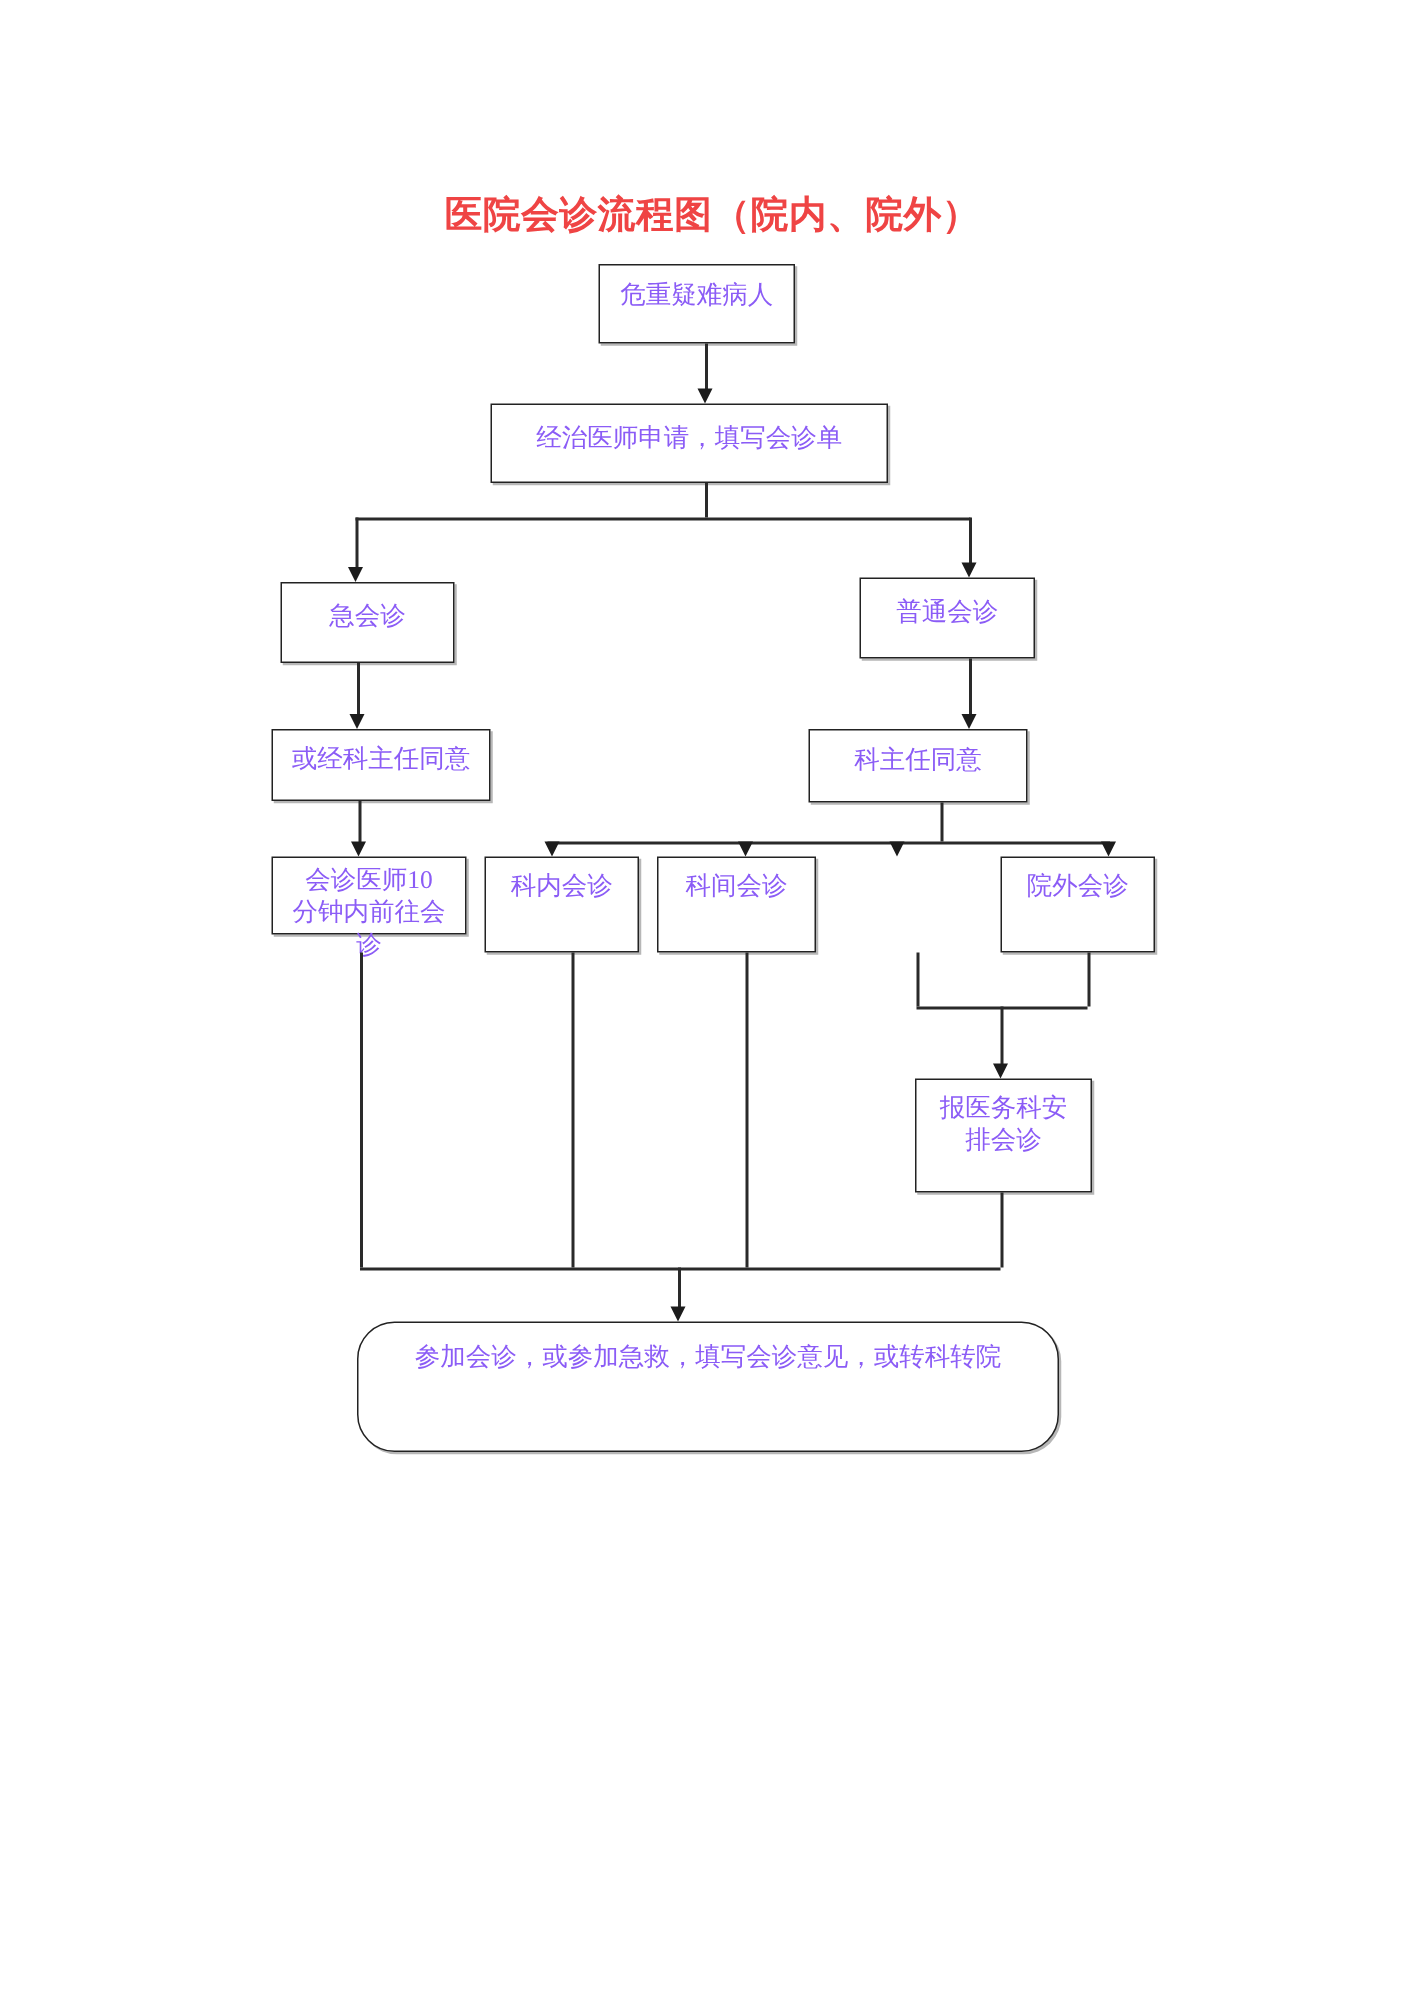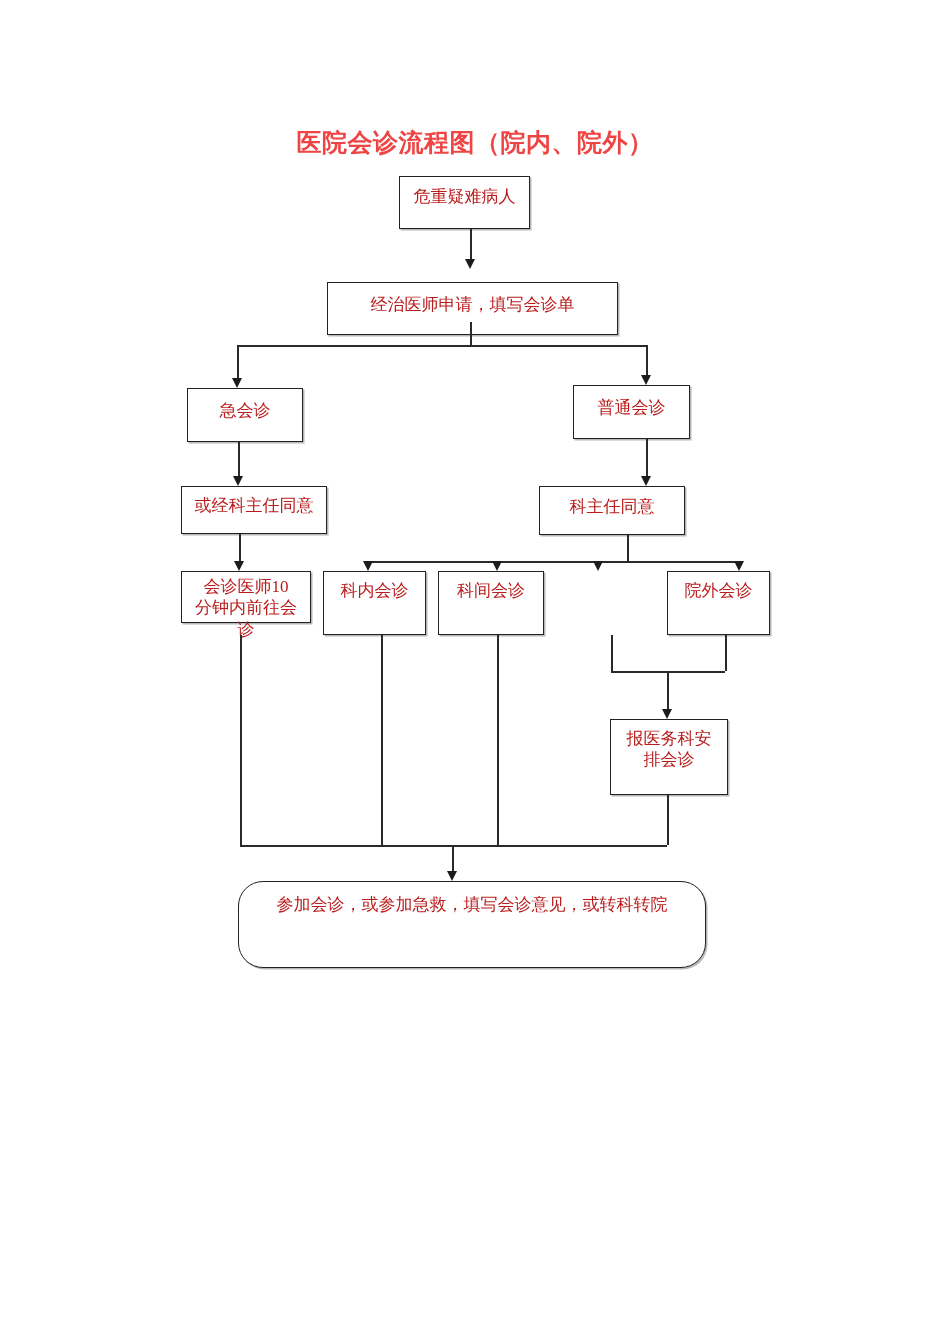--- a/index.html
+++ b/index.html
@@ -3,38 +3,38 @@
 <meta charset="utf-8">
 <style>
   html,body{margin:0;padding:0;background:#ffffff;}
   .page{position:relative;width:950px;height:1344px;background:#ffffff;overflow:hidden;
         font-family:"Liberation Serif","DejaVu Serif",serif;}
   .title{position:absolute;left:0;top:126px;width:950px;text-align:center;
          font-family:"Liberation Sans","DejaVu Sans",sans-serif;
          font-size:25px;font-weight:bold;color:#ef4444;letter-spacing:0.5px;}
   .node{position:absolute;box-sizing:border-box;border:1.5px solid #222222;background:#ffffff;
         box-shadow:1.5px 1.5px 0 #b7b7b7;
-        text-align:center;font-size:17px;line-height:1.3;color:#b91c1c;}
+        text-align:center;font-size:17px;line-height:1.3;color:#8b5cf6;}
   .ml{white-space:pre-line;line-height:1.25;}
   .vline{position:absolute;width:1.5px;background:#2a2a2a;}
   .hline{position:absolute;height:1.5px;background:#2a2a2a;}
   .arrow{position:absolute;width:0;height:0;
          border-left:5px solid transparent;border-right:5px solid transparent;
          border-top:10px solid #1c1c1c;}
 </style>
 </head>
 <body>
 
 <div class="page">
 
   <div class="title">医院会诊流程图（院内、院外）</div>
 
   <div class="node" style="left:399px;top:176px;width:131px;height:53px;padding-top:9px;">危重疑难病人</div>
 
-  <div class="node" style="left:327px;top:269px;width:291px;height:53px;padding-top:11px;margin-top:13px;">经治医师申请，填写会诊单</div>
+  <div class="node" style="left:327px;top:269px;width:265px;height:53px;padding-top:11px;">经治医师申请，填写会诊单</div>
 
   <div class="node" style="left:187px;top:388px;width:116px;height:54px;padding-top:11px;">急会诊</div>
 
   <div class="node" style="left:573px;top:385px;width:117px;height:54px;padding-top:11px;">普通会诊</div>
 
   <div class="node" style="left:181px;top:486px;width:146px;height:48px;padding-top:8px;">或经科主任同意</div>
 
   <div class="node" style="left:539px;top:486px;width:146px;height:49px;padding-top:9px;">科主任同意</div>
 
   <div class="node ml" style="left:181px;top:571px;width:130px;height:52px;padding-top:4px;">会诊医师10

